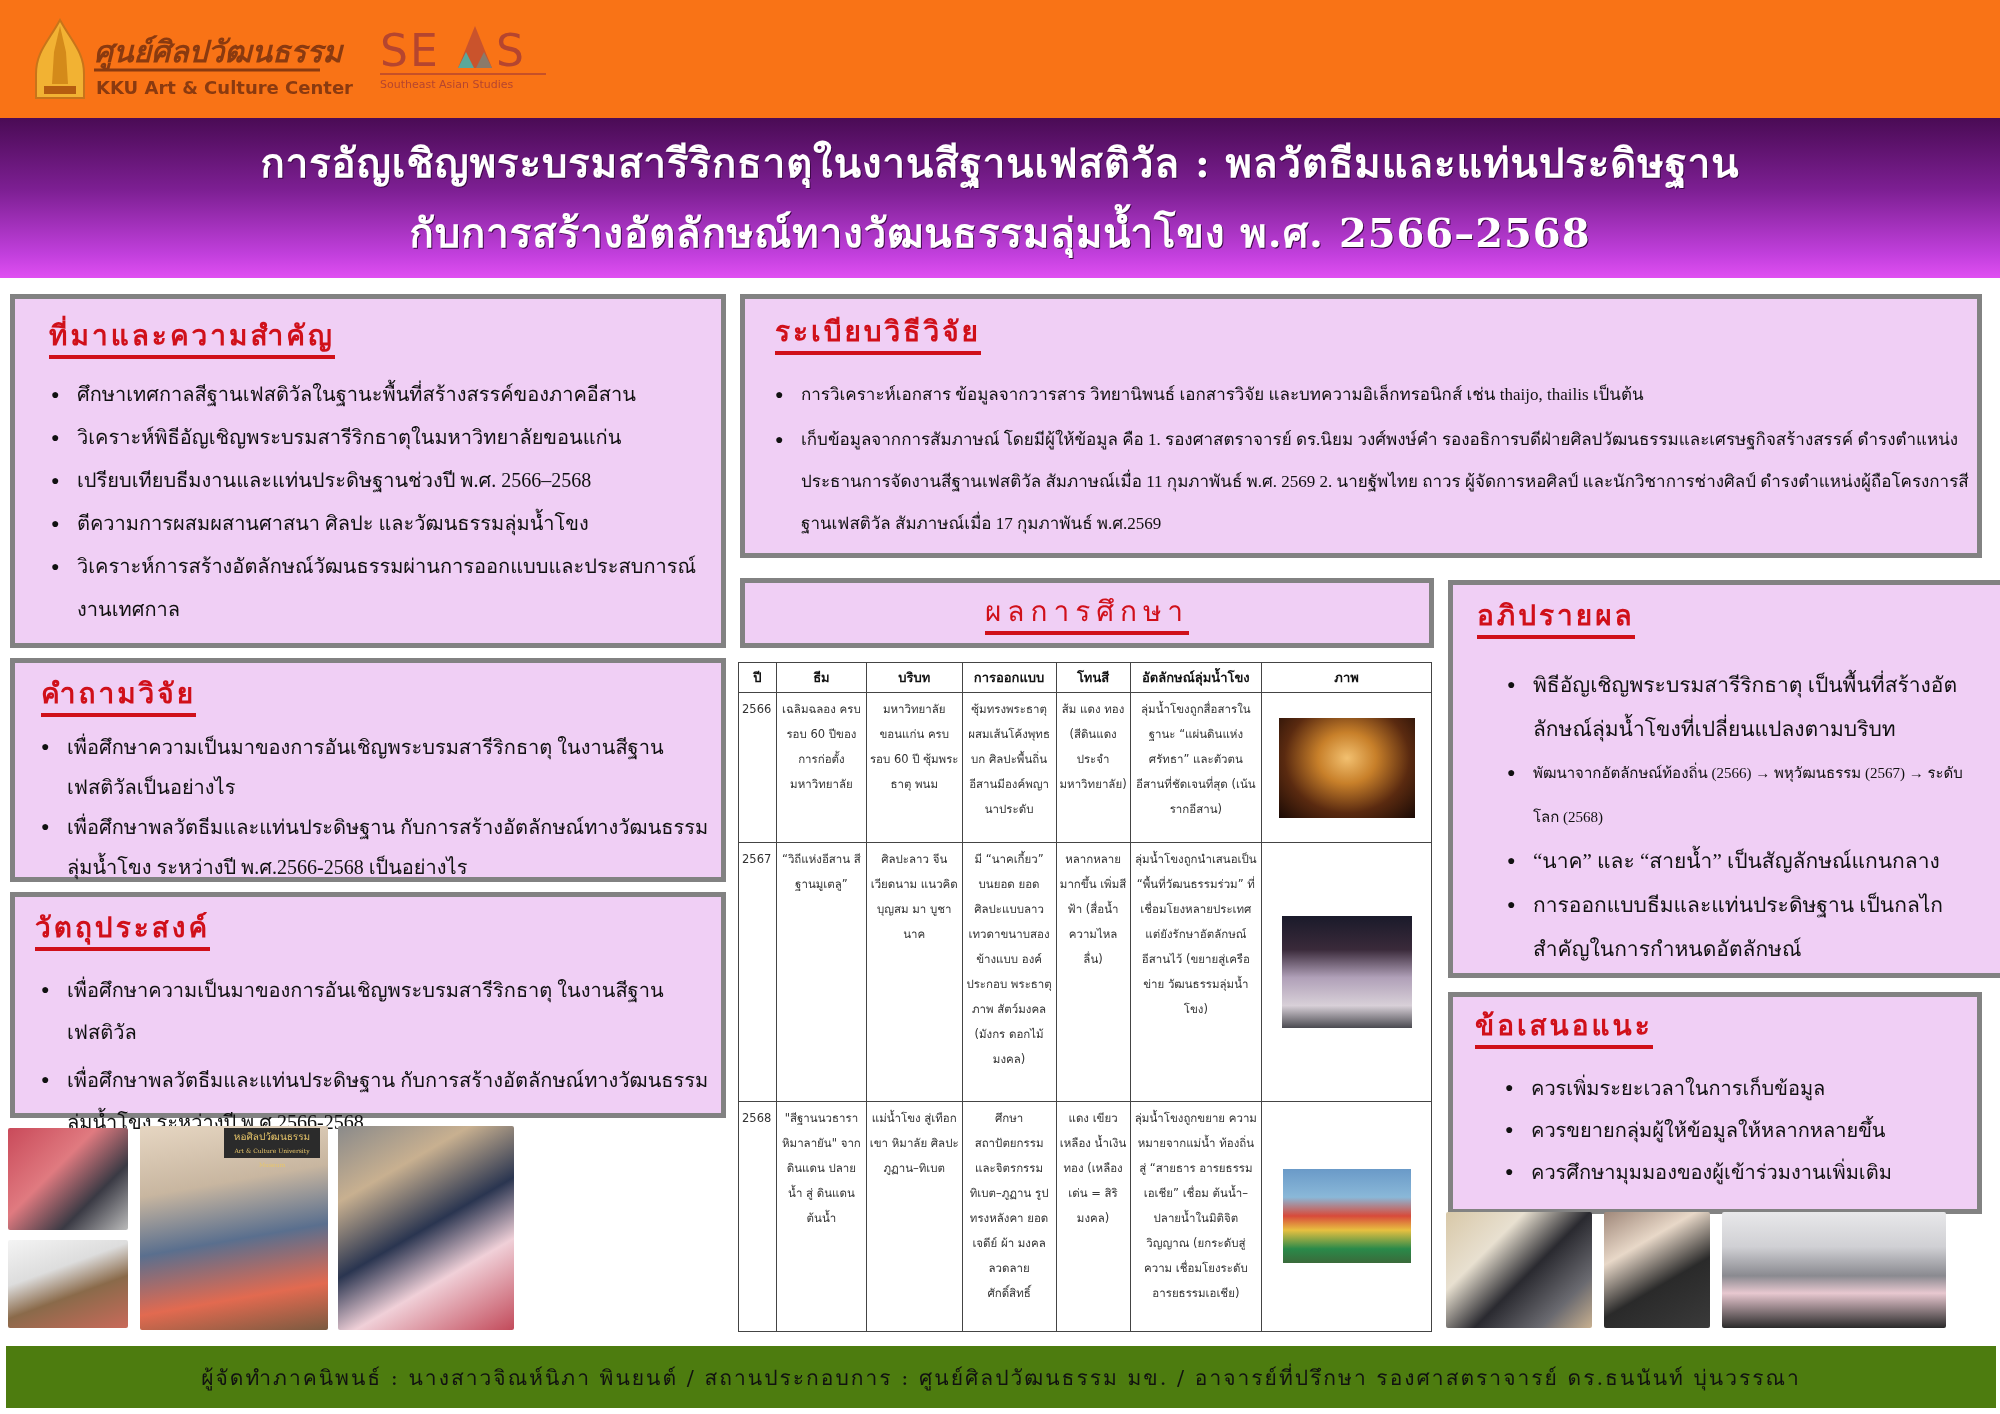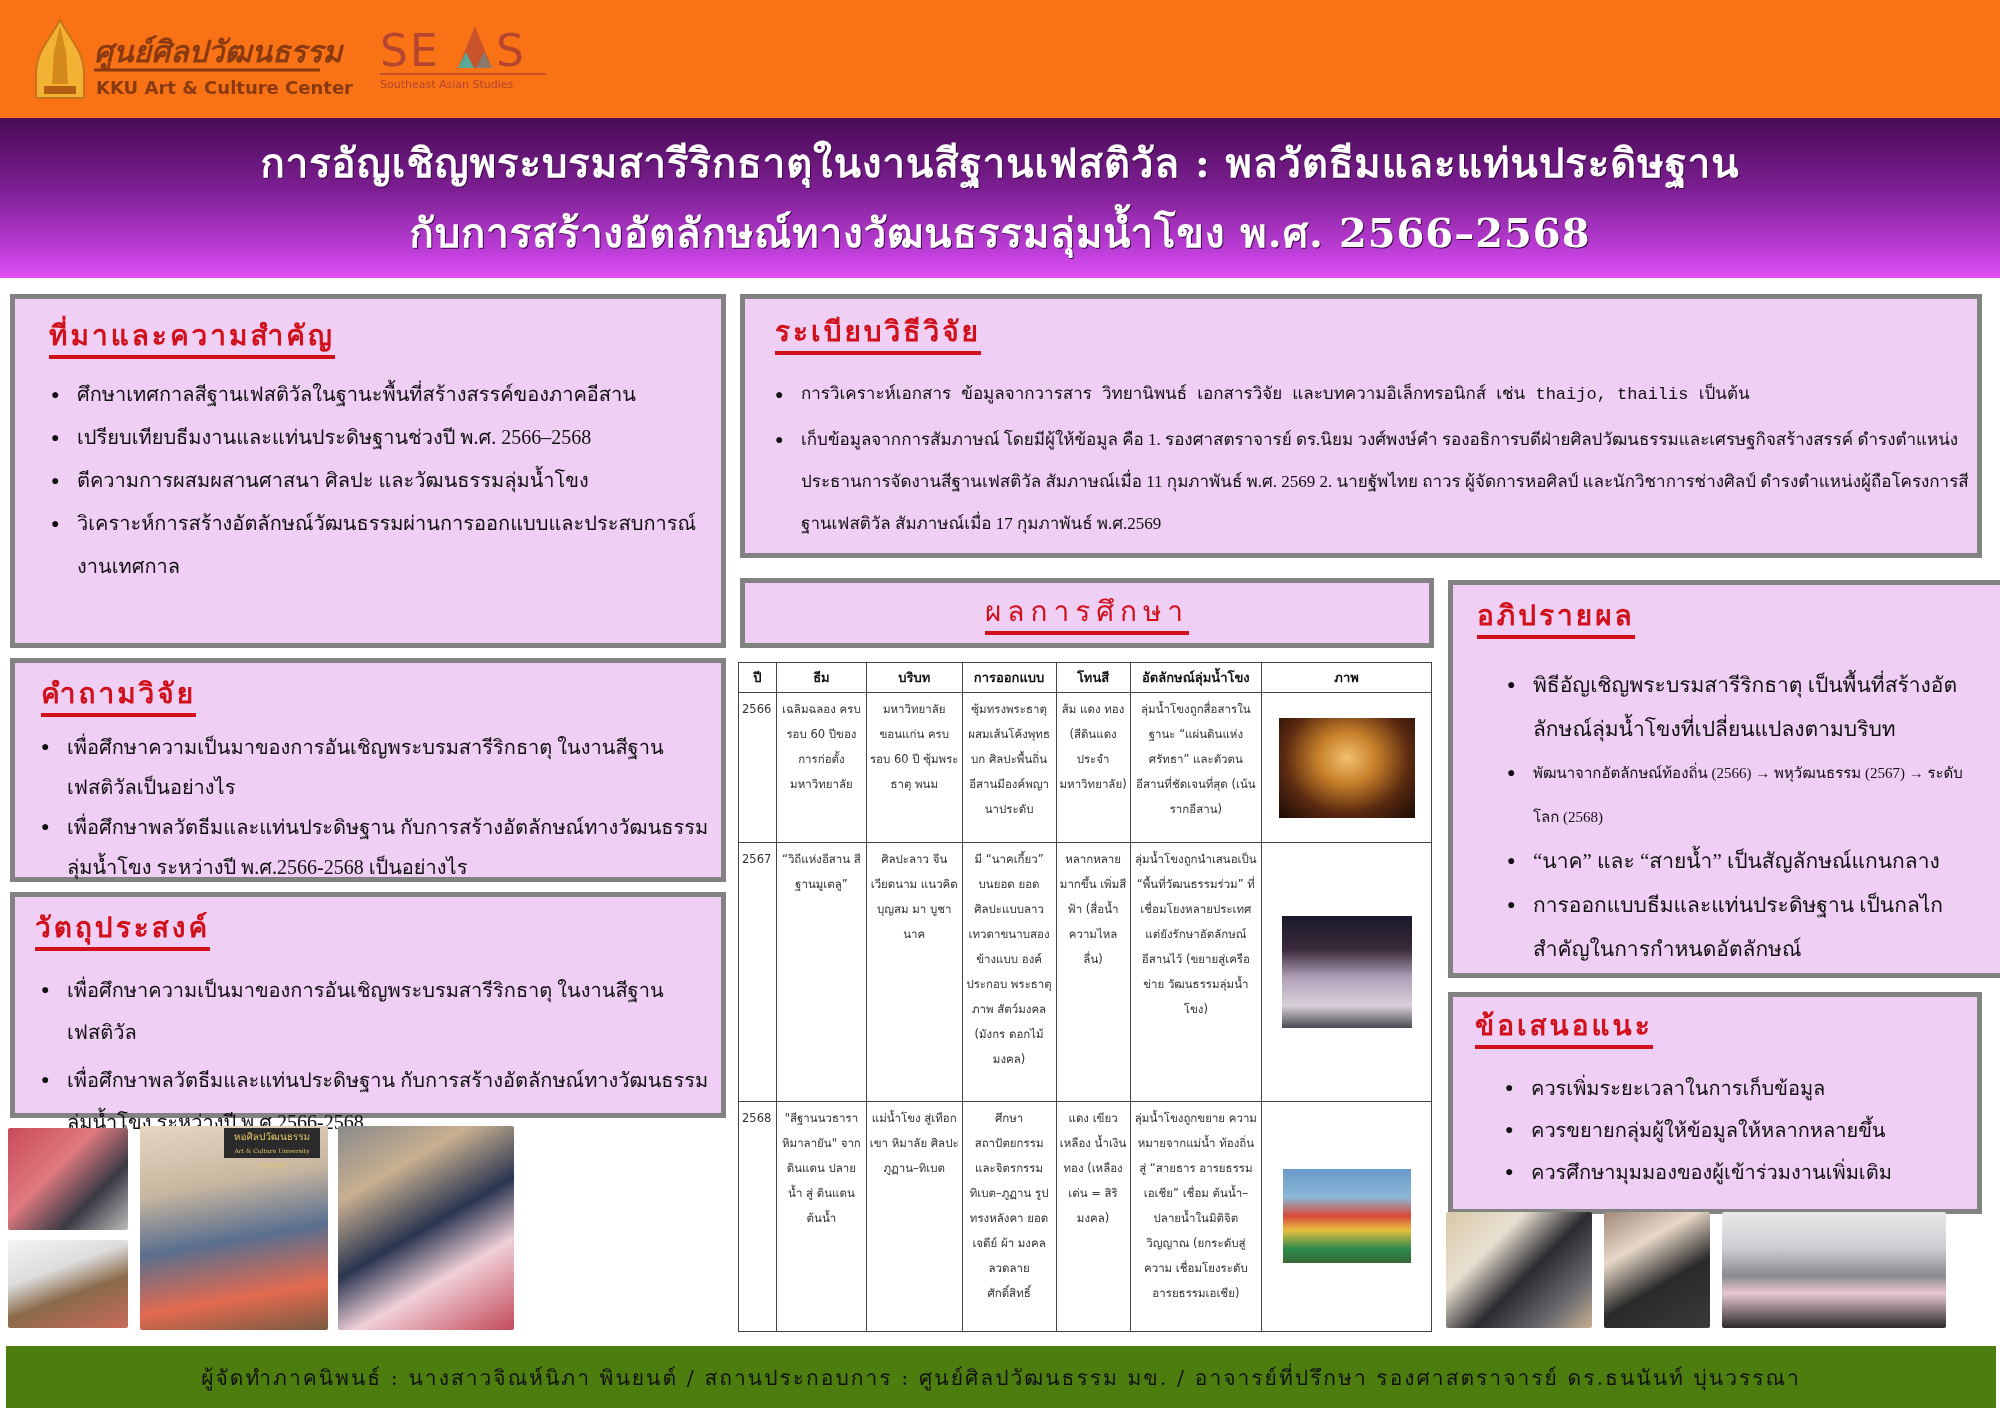--- a/index.html
+++ b/index.html
@@ -66,20 +66,21 @@
 
 <div class="banner">
   <div class="line">การอัญเชิญพระบรมสารีริกธาตุในงานสีฐานเฟสติวัล : พลวัตธีมและแท่นประดิษฐาน</div>
   <div class="line">กับการสร้างอัตลักษณ์ทางวัฒนธรรมลุ่มน้ำโขง พ.ศ. 2566–2568</div>
 </div>
 
 <div class="panel" style="left:10px; top:294px; width:716px; height:354px; padding:18px 0 0 34px;">
   <h2>ที่มาและความสำคัญ</h2>
   <ul style="margin:14px 0 0 28px; width:620px;">
     <li style="line-height:43px;">ศึกษาเทศกาลสีฐานเฟสติวัลในฐานะพื้นที่สร้างสรรค์ของภาคอีสาน</li>
+    <li style="line-height:43px;">วิเคราะห์พิธีอัญเชิญพระบรมสารีริกธาตุในมหาวิทยาลัยขอนแก่น</li>
     <li style="line-height:43px;">เปรียบเทียบธีมงานและแท่นประดิษฐานช่วงปี พ.ศ. 2566–2568</li>
     <li style="line-height:43px;">ตีความการผสมผสานศาสนา ศิลปะ และวัฒนธรรมลุ่มน้ำโขง</li>
     <li style="line-height:43px;">วิเคราะห์การสร้างอัตลักษณ์วัฒนธรรมผ่านการออกแบบและประสบการณ์งานเทศกาล</li>
   </ul>
 </div>
 
 <div class="panel" style="left:10px; top:658px; width:716px; height:224px; padding:12px 0 0 26px;">
   <h2>คำถามวิจัย</h2>
   <ul style="margin:10px 0 0 26px; width:660px;">
     <li style="line-height:40px;">เพื่อศึกษาความเป็นมาของการอันเชิญพระบรมสารีริกธาตุ ในงานสีฐานเฟสติวัลเป็นอย่างไร</li>
@@ -101,21 +102,21 @@
   <div style="position:absolute; left:84px; top:2px; width:96px; height:30px; background:#2b2b2b; color:#e8c66a; font-size:10px; text-align:center; line-height:14px; padding-top:2px;">
     <div>หอศิลปวัฒนธรรม</div>
     <div style="font-size:6px;">Art &amp; Culture University Museum</div>
   </div>
 </div>
 <div class="photo" style="left:338px; top:1126px; width:176px; height:204px; background:linear-gradient(150deg,#8a8a8a 0%,#c8b090 25%,#2a3550 50%,#f0d0d8 70%,#c24a5a 100%);"></div>
 
 <div class="panel" style="left:740px; top:294px; width:1242px; height:264px; padding:14px 0 0 30px;">
   <h2>ระเบียบวิธีวิจัย</h2>
   <ul style="margin:20px 0 0 26px; width:1170px;">
-    <li style="font-size:17px; line-height:40px; margin-bottom:4px;font-family:Liberation Mono, monospace;">การวิเคราะห์เอกสาร ข้อมูลจากวารสาร วิทยานิพนธ์ เอกสารวิจัย และบทความอิเล็กทรอนิกส์ เช่น  thaijo, thailis เป็นต้น</li>
+    <li style="font-size:17px; line-height:40px; margin-bottom:4px;">การวิเคราะห์เอกสาร ข้อมูลจากวารสาร วิทยานิพนธ์ เอกสารวิจัย และบทความอิเล็กทรอนิกส์ เช่น  thaijo, thailis เป็นต้น</li>
     <li style="font-size:17px; line-height:42px;">เก็บข้อมูลจากการสัมภาษณ์ โดยมีผู้ให้ข้อมูล คือ 1. รองศาสตราจารย์ ดร.นิยม วงศ์พงษ์คำ  รองอธิการบดีฝ่ายศิลปวัฒนธรรมและเศรษฐกิจสร้างสรรค์ ดำรงตำแหน่งประธานการจัดงานสีฐานเฟสติวัล  สัมภาษณ์เมื่อ 11 กุมภาพันธ์ พ.ศ. 2569   2. นายฐัพไทย ถาวร ผู้จัดการหอศิลป์ และนักวิชาการช่างศิลป์ ดำรงตำแหน่งผู้ถือโครงการสีฐานเฟสติวัล  สัมภาษณ์เมื่อ  17 กุมภาพันธ์ พ.ศ.2569</li>
   </ul>
 </div>
 
 <div class="panel" style="left:740px; top:578px; width:694px; height:70px; text-align:center; padding-top:10px;">
   <h2 style="font-family:'DejaVu Sans', sans-serif; font-weight:normal; letter-spacing:6px;">ผลการศึกษา</h2>
 </div>
 
 <table class="tbl">
   <colgroup>

